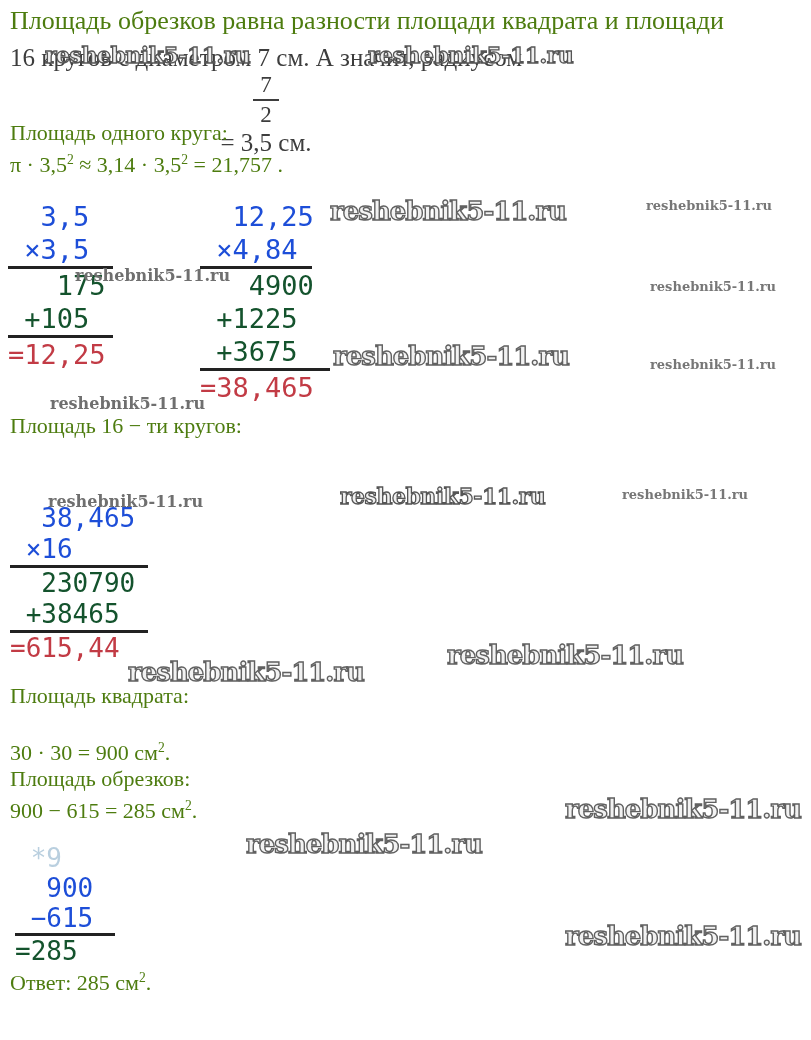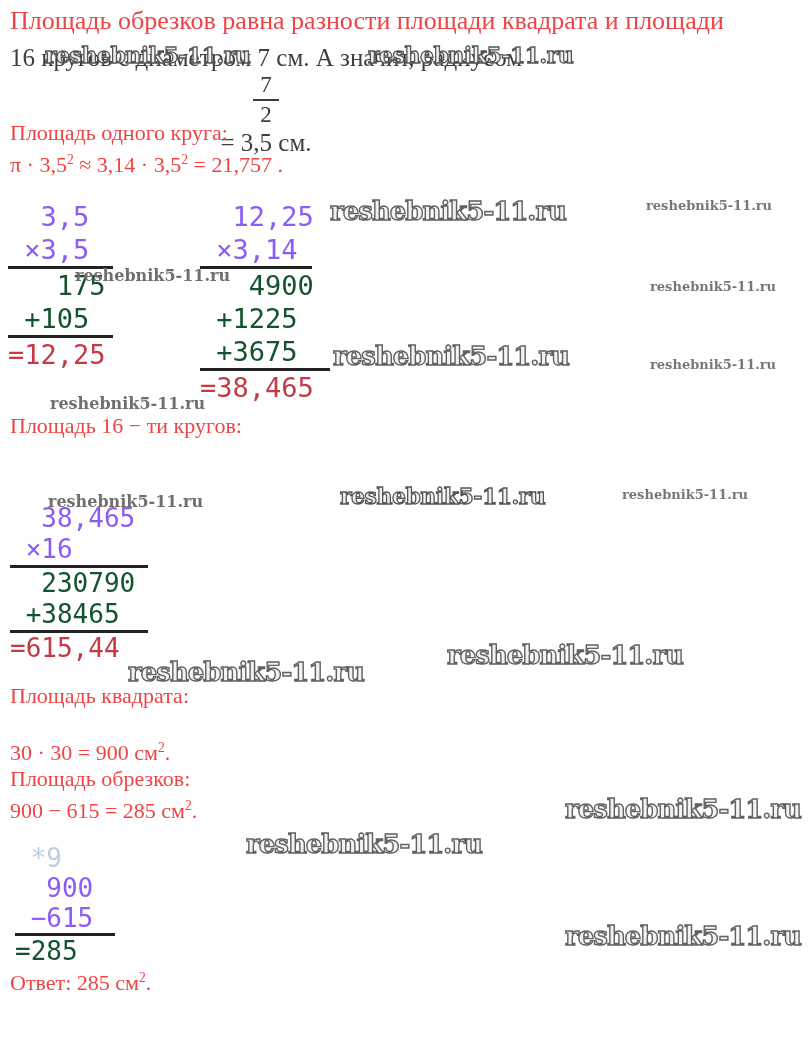--- a/index.html
+++ b/index.html
@@ -1,32 +1,32 @@
 <!DOCTYPE html>
 <html><head>
 <meta charset="utf-8">
 <style>
   html,body{margin:0;padding:0;}
   body{width:811px;height:1040px;background:#ffffff;overflow:hidden;position:relative;}
   .page{position:absolute;left:0;top:0;width:811px;height:1040px;background:#ffffff;}
 
-  .serif{position:absolute;font-family:"Liberation Serif",serif;color:#ef4444;white-space:nowrap;}
+  .serif{position:absolute;font-family:"Liberation Serif",serif;color:#4d7c0f;white-space:nowrap;}
   .t26{font-size:26px;}
   .t25{font-size:22px;}
   sup{font-size:0.62em;}
 
   
   .frac-line{position:absolute;left:10px;top:44px;display:flex;align-items:center;font-family:"Liberation Serif",serif;color:#3d3d3d;font-size:25px;flex-direction:column;}
   .frac{display:inline-block;text-align:center;margin:0 10px;font-size:23px;line-height:1.15;}
   .frac .num{display:block;border-bottom:2px solid #3d3d3d;padding:0 7px 1px 7px;}
   .frac .den{display:block;padding-top:1px;}
 
   
   .colblock{position:absolute;}
-  .mrow{font-family:"DejaVu Sans Mono",monospace;white-space:pre;color:#8b5cf6;}
+  .mrow{font-family:"DejaVu Sans Mono",monospace;white-space:pre;color:#1d4ed8;}
   .b33 .mrow{font-size:27px;height:33px;line-height:33px;}
   .b31 .mrow{font-size:26px;height:31px;line-height:31px;}
   .b30 .mrow{font-size:26px;height:30px;line-height:30px;}
   .mrow[data-color="green"]{color:#14532d;}
   .mrow[data-color="red"]{color:#c23b45;}
   .mrow[data-color="blue"]{color:#b9cfdf;}
   .hline{height:3px;background:#222222;}
 
   
   .wm{position:absolute;font-family:"DejaVu Serif",serif;font-weight:700;white-space:nowrap;z-index:5;}
@@ -59,21 +59,21 @@
     <div class="mrow" data-color="black"> ×3,5</div>
     <div class="hline" style="width:105px;"></div>
     <div class="mrow" data-color="green">   175</div>
     <div class="mrow" data-color="green"> +105</div>
     <div class="hline" style="width:105px;"></div>
     <div class="mrow" data-color="red">=12,25</div>
   </div>
 
   <div class="colblock b33" style="left:200px;top:200px;">
     <div class="mrow" data-color="black">  12,25</div>
-    <div class="mrow" data-color="black"> ×3,14</div>
+    <div class="mrow" data-color="black"> ×4,84</div>
     <div class="hline" style="width:112px;"></div>
     <div class="mrow" data-color="green">   4900</div>
     <div class="mrow" data-color="green"> +1225</div>
     <div class="mrow" data-color="green"> +3675</div>
     <div class="hline" style="width:130px;"></div>
     <div class="mrow" data-color="red">=38,465</div>
   </div>
 
   <div class="serif t25" style="left:10px;top:413px;">Площадь 16 − ти кругов:</div>
 

